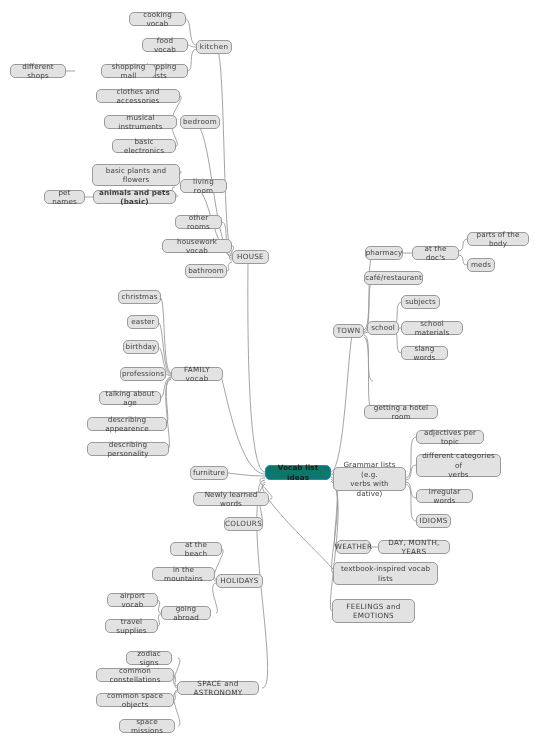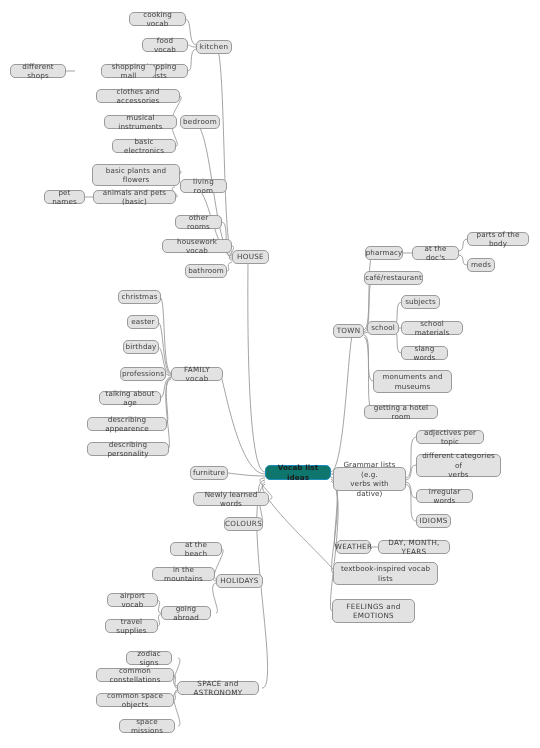--- a/index.html
+++ b/index.html
@@ -143,21 +143,21 @@
   <div class="node" style="left:75px; top:64px; width:55px; height:14px;margin-left:26px;">shopping mall</div>
   <div class="node" style="left:10px; top:64px; width:56px; height:14px;">different shops</div>
 
   <div class="node" style="left:96px; top:89px; width:84px; height:14px;">clothes and accessories</div>
   <div class="node" style="left:104px; top:115px; width:73px; height:14px;">musical instruments</div>
   <div class="node caps" style="left:180px; top:115px; width:40px; height:14px;">bedroom</div>
   <div class="node" style="left:112px; top:139px; width:64px; height:14px;">basic electronics</div>
 
   <div class="node" style="left:92px; top:164px; width:88px; height:22px;">basic plants and flowers</div>
   <div class="node caps" style="left:180px; top:179px; width:47px; height:14px;">living room</div>
-  <div class="node" style="left:93px; top:190px; width:83px; height:14px;">animals and pets (basic)</div>
+  <div class="node" style="left:93px; top:190px; width:83px; height:14px;font-weight:bold;">animals and pets (basic)</div>
   <div class="node" style="left:44px; top:190px; width:41px; height:14px;">pet names</div>
 
   <div class="node" style="left:175px; top:215px; width:47px; height:14px;">other rooms</div>
   <div class="node" style="left:162px; top:239px; width:70px; height:14px;">housework vocab</div>
   <div class="node caps" style="left:232px; top:250px; width:37px; height:14px;">HOUSE</div>
   <div class="node" style="left:185px; top:264px; width:42px; height:14px;">bathroom</div>
 
   <div class="node" style="left:118px; top:290px; width:43px; height:14px;">christmas</div>
   <div class="node" style="left:127px; top:315px; width:32px; height:14px;">easter</div>
   <div class="node" style="left:123px; top:340px; width:36px; height:14px;">birthday</div>
@@ -190,22 +190,20 @@
   <div class="node" style="left:412px; top:246px; width:47px; height:14px;">at the doc's</div>
   <div class="node" style="left:467px; top:232px; width:62px; height:14px;">parts of the body</div>
   <div class="node" style="left:467px; top:258px; width:28px; height:14px;">meds</div>
   <div class="node" style="left:364px; top:271px; width:59px; height:14px;">café/restaurant</div>
 
   <div class="node" style="left:401px; top:295px; width:39px; height:14px;">subjects</div>
   <div class="node" style="left:367px; top:321px; width:32px; height:14px;">school</div>
   <div class="node caps" style="left:333px; top:324px; width:31px; height:14px;">TOWN</div>
   <div class="node" style="left:401px; top:321px; width:62px; height:14px;">school materials</div>
   <div class="node" style="left:401px; top:346px; width:47px; height:14px;">slang words</div>
-  <div class="node" style="left:373px; top:370px; width:79px; height:23px;">monuments and
-museums</div>
   <div class="node" style="left:364px; top:405px; width:74px; height:14px;">getting a hotel room</div>
 
   <div class="node" style="left:416px; top:430px; width:68px; height:14px;">adjectives per topic</div>
   <div class="node" style="left:416px; top:454px; width:85px; height:23px;">different categories of
 verbs</div>
   <div class="node" style="left:333px; top:467px; width:73px; height:24px;">Grammar lists (e.g.
 verbs with dative)</div>
   <div class="node" style="left:416px; top:489px; width:57px; height:14px;">irregular words</div>
   <div class="node caps" style="left:416px; top:514px; width:35px; height:14px;">IDIOMS</div>
 

